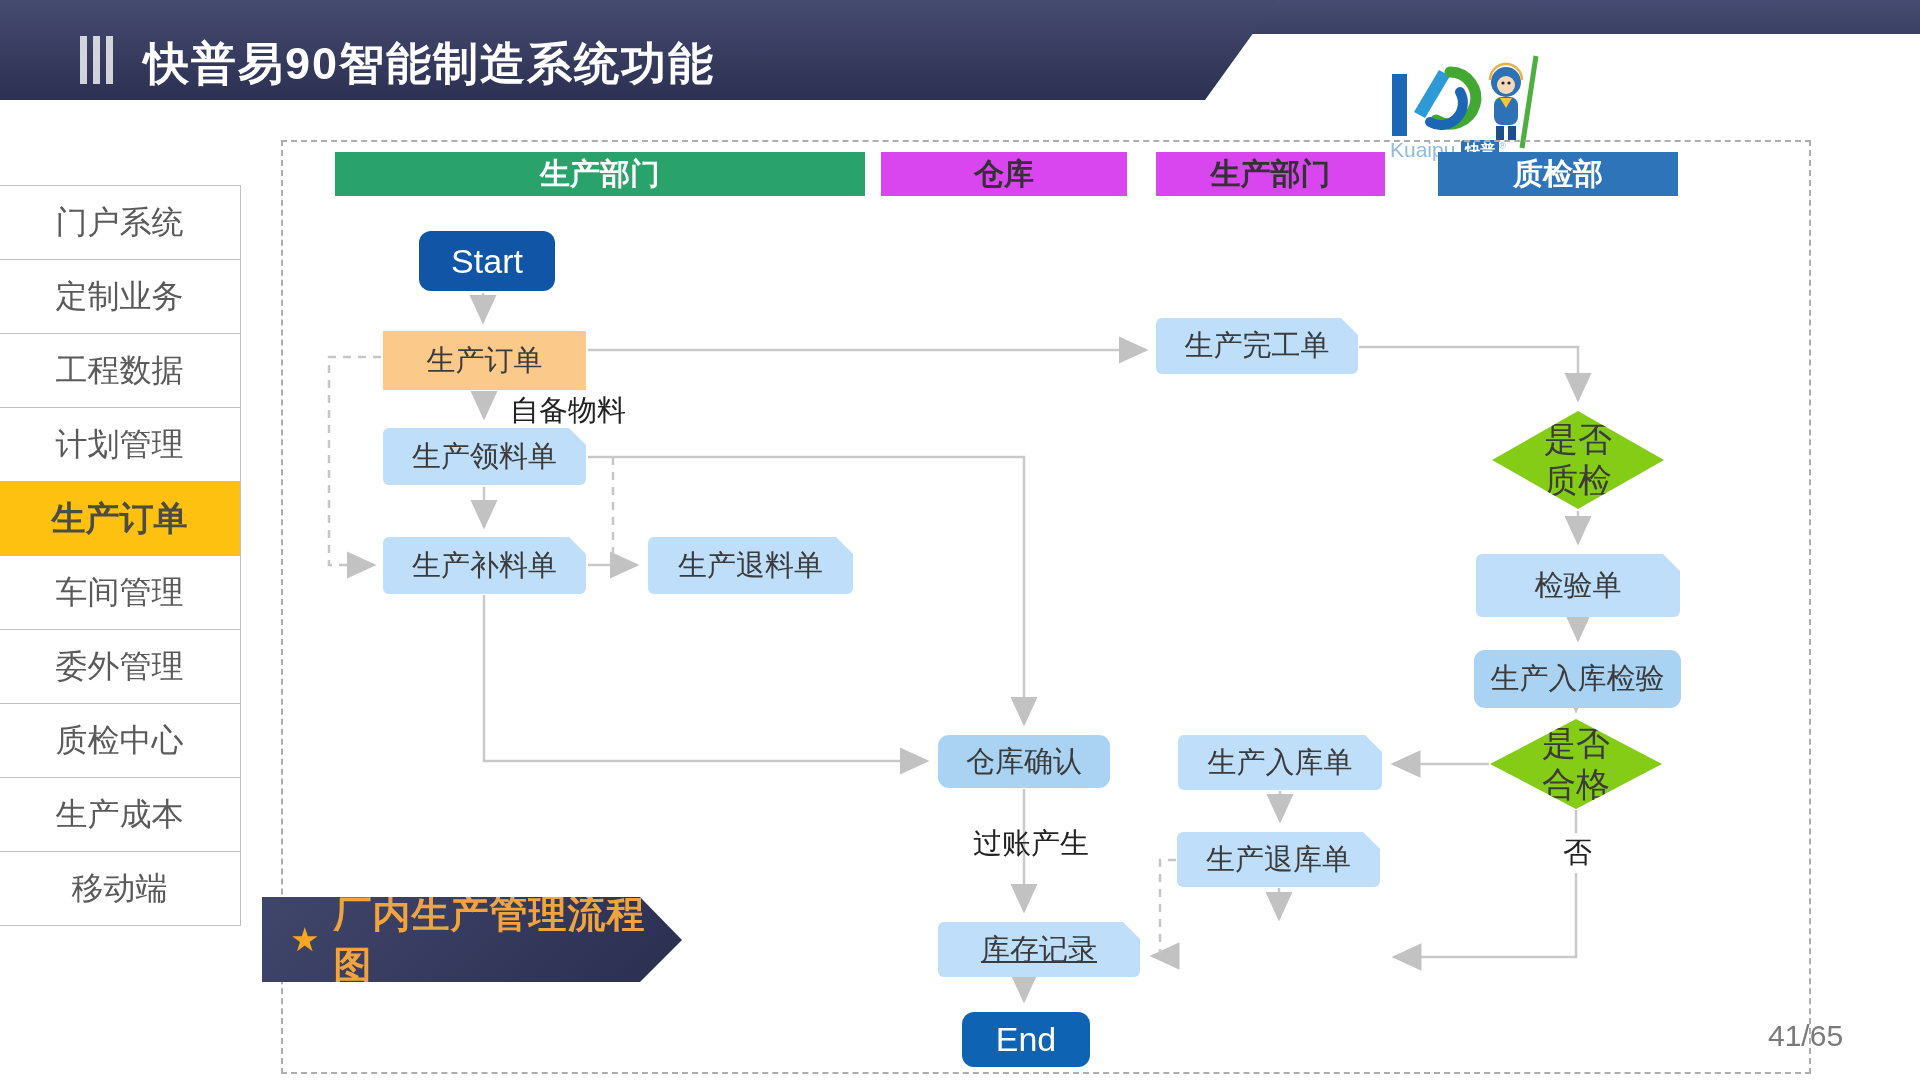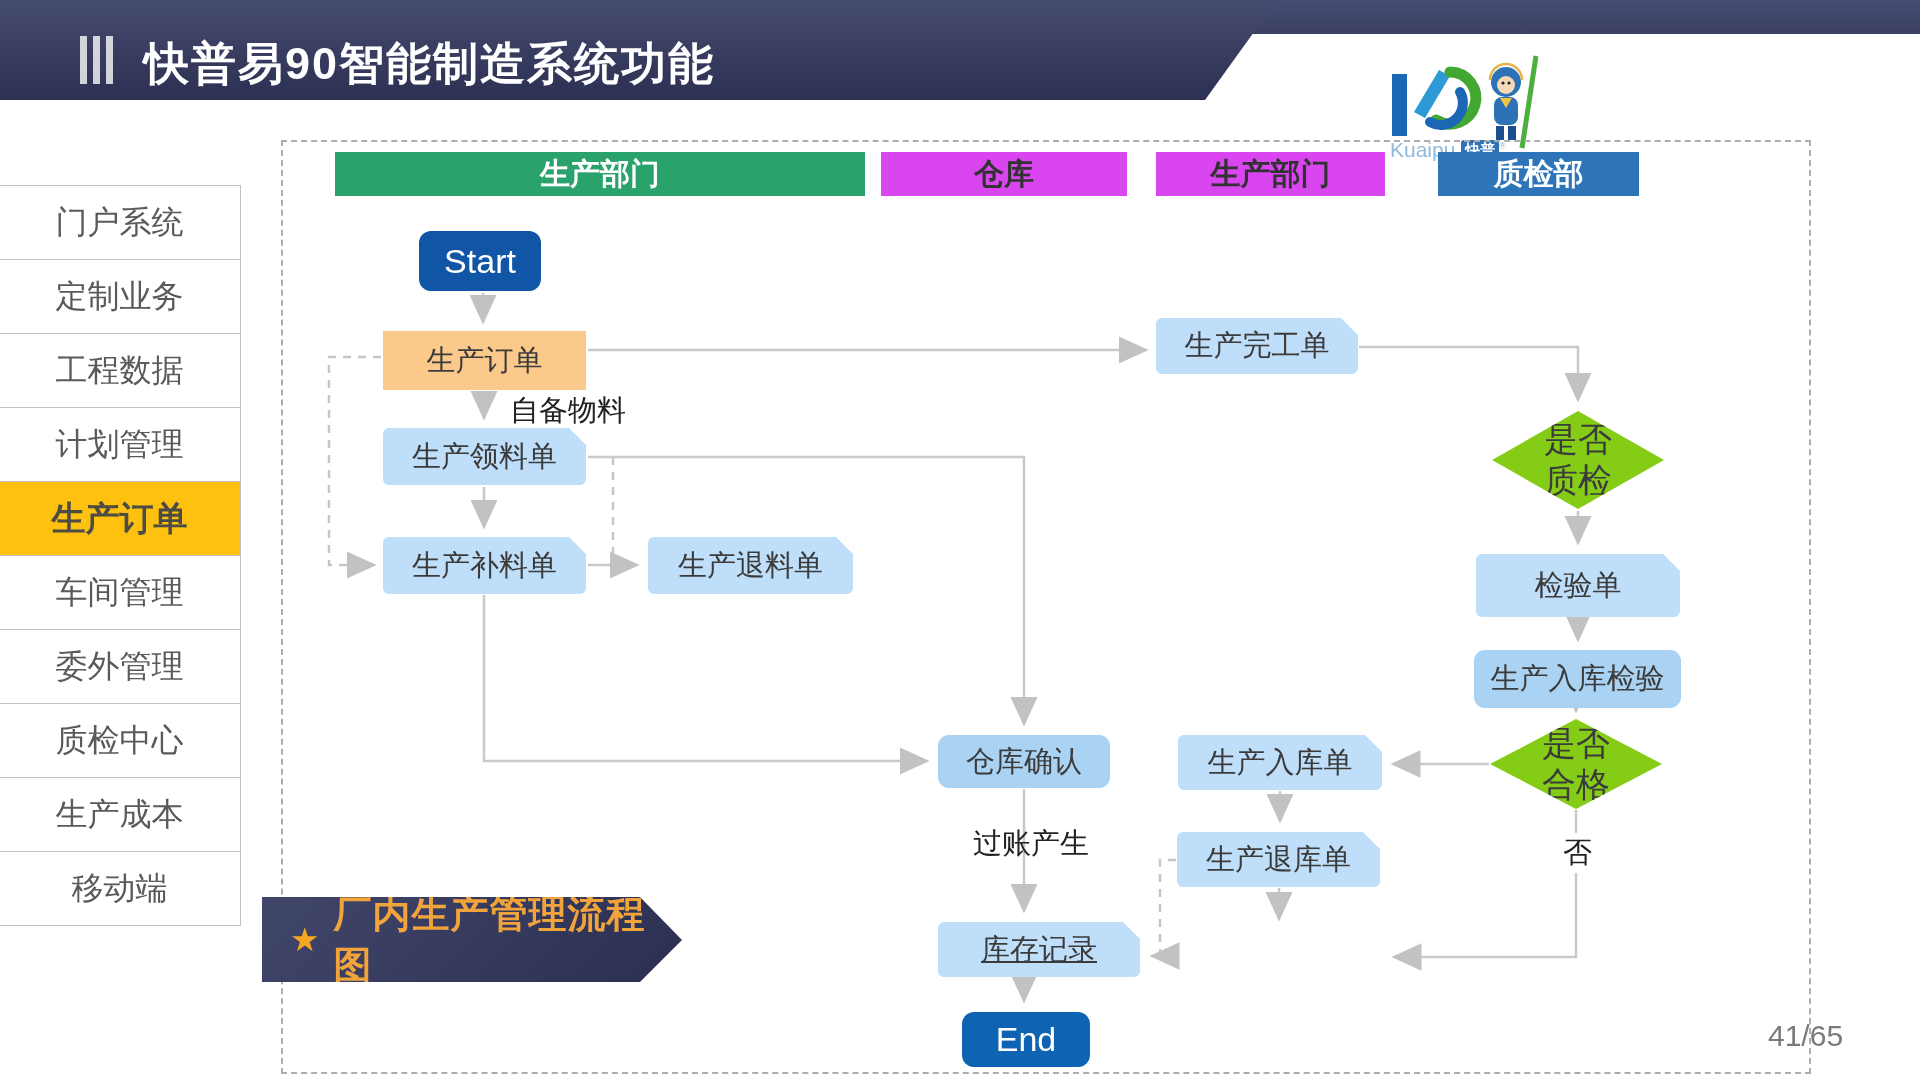--- a/index.html
+++ b/index.html
@@ -117,21 +117,21 @@
     <div class="side-item">质检中心</div>
     <div class="side-item">生产成本</div>
     <div class="side-item">移动端</div>
   </div>
 
   <div class="flow-border"></div>
 
   <div class="lane lane-green" style="left:335px;width:530px;">生产部门</div>
   <div class="lane lane-light" style="left:881px;width:246px;">仓库</div>
   <div class="lane lane-light" style="left:1156px;width:229px;">生产部门</div>
-  <div class="lane lane-blue" style="left:1438px;width:201px;">质检部</div>
+  <div class="lane lane-blue" style="left:1438px;width:240px;">质检部</div>
 
   <svg class="wires" width="1920" height="1080" viewBox="0 0 1920 1080">
     <defs>
       <marker id="ah" markerWidth="13" markerHeight="11" refX="11" refY="5.5" orient="auto">
         <path d="M0,0 L12,5.5 L0,11 Z" fill="#c2c2c2"></path>
       </marker>
     </defs>
     <g stroke="#c9c9c9" stroke-width="2.5" fill="none">
       <path d="M483 293 V322" marker-end="url(#ah)"></path>
       <path d="M484 392 V418" marker-end="url(#ah)"></path>
@@ -153,21 +153,21 @@
       <path d="M1024 978 V1001" marker-end="url(#ah)"></path>
       <g stroke-dasharray="8 7" stroke="#c6c6c6">
         <path d="M613 457 V565"></path>
         <path d="M1176 860 H1160 V954"></path>
         <path d="M381 357 H329 V565 H371"></path>
       </g>
       <path d="M373 565 H374" marker-end="url(#ah)"></path>
     </g>
   </svg>
 
-  <div class="node n-pill n-start" style="left:419px;top:231px;width:122px;height:60px;">Start</div>
+  <div class="node n-pill n-start" style="left:419px;top:231px;width:136px;height:60px;">Start</div>
   <div class="node n-orange" style="left:383px;top:331px;width:203px;height:59px;">生产订单</div>
   <div class="node n-card" style="left:383px;top:428px;width:203px;height:57px;">生产领料单</div>
   <div class="node n-card" style="left:383px;top:537px;width:203px;height:57px;">生产补料单</div>
   <div class="node n-card" style="left:648px;top:537px;width:205px;height:57px;">生产退料单</div>
   <div class="node n-card" style="left:1156px;top:318px;width:202px;height:56px;">生产完工单</div>
   <div class="diamond" style="left:1492px;top:411px;width:172px;height:98px;">是否
 质检</div>
   <div class="node n-card" style="left:1476px;top:554px;width:204px;height:63px;">检验单</div>
   <div class="node n-plain" style="left:1474px;top:650px;width:207px;height:58px;">生产入库检验</div>
   <div class="diamond" style="left:1490px;top:719px;width:172px;height:90px;">是否

